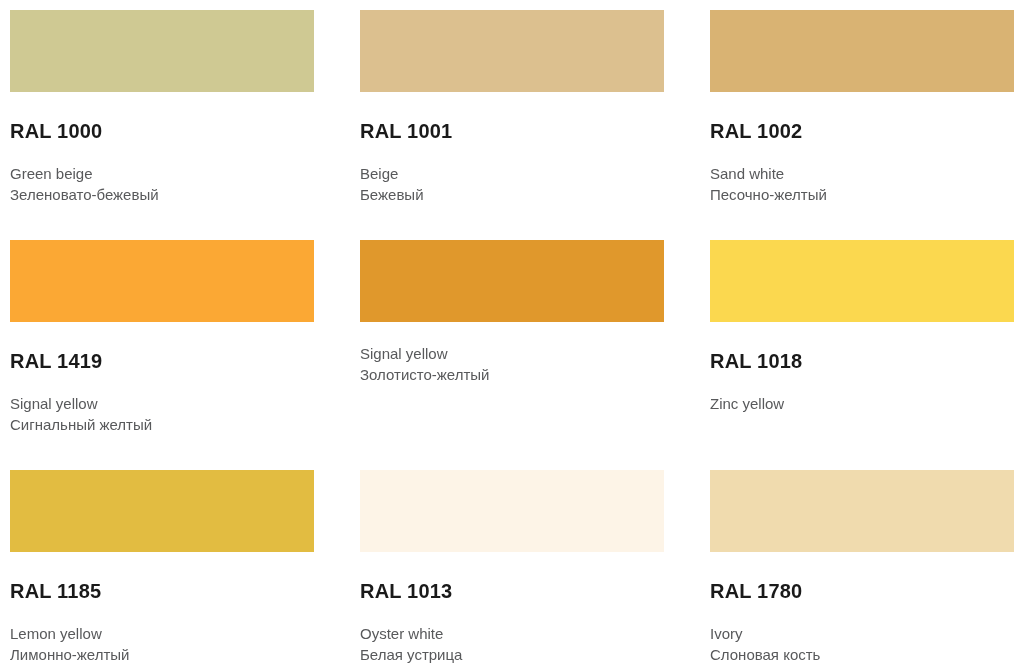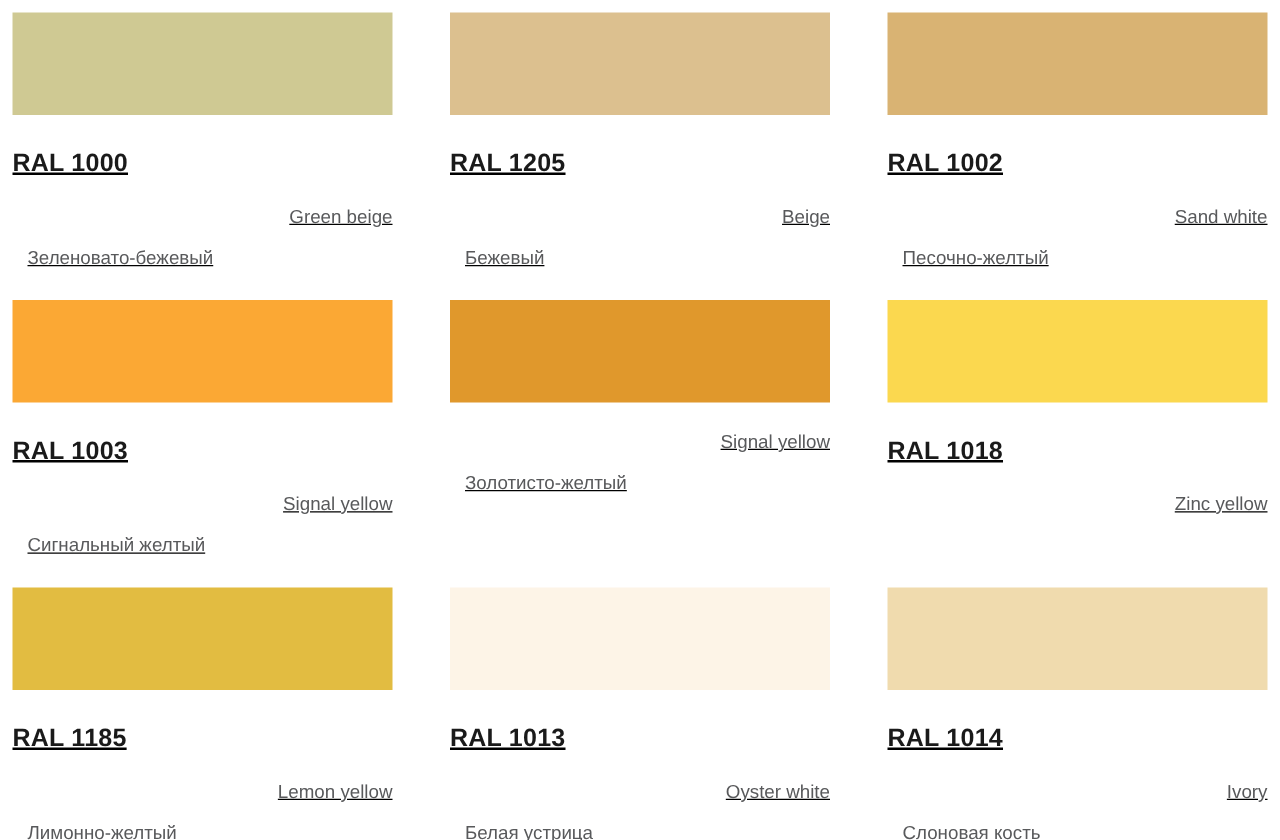--- a/index.html
+++ b/index.html
@@ -24,21 +24,20 @@
     grid-template-columns: repeat(3, 304px);
     grid-template-rows: repeat(3, 230px);
     column-gap: 46px;
     row-gap: 0px;
   }
   .swatch-card {
     position: relative;
     width: 304px;
     height: 268px;
     box-sizing: border-box;
-    text-decoration: underline;
   }
   .swatch {
     width: 304px;
     height: 82px;
     display: block;
   }
   .card-body {
     padding-top: 0px;
   }
   .ral-code {
@@ -51,27 +50,26 @@
     line-height: 22px;
     white-space: nowrap;
   }
   .name-en {
     font-size: 15px;
     color: #58595b;
     line-height: 21px;
     margin: 0;
     padding-top: 21px;
     white-space: nowrap;
-    text-align: right;
   }
   .name-ru {
     font-size: 15px;
     color: #58595b;
     line-height: 21px;
-    margin: 12px;
+    margin: 0;
     padding-top: 0px;
     white-space: nowrap;
   }
 </style>
 </head>
 <body style="background-color: rgb(255, 255, 255);">
 
 <div class="chart">
 
   <div class="swatch-card">
@@ -79,39 +77,39 @@
     <div class="card-body">
       <div class="ral-code">RAL 1000</div>
       <div class="name-en">Green beige</div>
       <div class="name-ru">Зеленовато-бежевый</div>
     </div>
   </div>
 
   <div class="swatch-card">
     <div class="swatch" style="background-color: rgb(220, 192, 143);"></div>
     <div class="card-body">
-      <div class="ral-code">RAL 1205</div>
+      <div class="ral-code">RAL 1001</div>
       <div class="name-en">Beige</div>
       <div class="name-ru">Бежевый</div>
     </div>
   </div>
 
   <div class="swatch-card">
     <div class="swatch" style="background-color: rgb(217, 179, 115);"></div>
     <div class="card-body">
       <div class="ral-code">RAL 1002</div>
       <div class="name-en">Sand white</div>
       <div class="name-ru">Песочно-желтый</div>
     </div>
   </div>
 
   <div class="swatch-card">
     <div class="swatch" style="background-color: rgb(251, 168, 52);"></div>
     <div class="card-body">
-      <div class="ral-code">RAL 1003</div>
+      <div class="ral-code">RAL 1419</div>
       <div class="name-en">Signal yellow</div>
       <div class="name-ru">Сигнальный желтый</div>
     </div>
   </div>
 
   <div class="swatch-card">
     <div class="swatch" style="background-color: rgb(224, 152, 44);"></div>
     <div class="card-body">
       <div class="name-en">Signal yellow</div>
       <div class="name-ru">Золотисто-желтый</div>
@@ -140,19 +138,19 @@
     <div class="card-body">
       <div class="ral-code">RAL 1013</div>
       <div class="name-en">Oyster white</div>
       <div class="name-ru">Белая устрица</div>
     </div>
   </div>
 
   <div class="swatch-card">
     <div class="swatch" style="background-color: rgb(240, 219, 174);"></div>
     <div class="card-body">
-      <div class="ral-code">RAL 1014</div>
+      <div class="ral-code">RAL 1780</div>
       <div class="name-en">Ivory</div>
       <div class="name-ru">Слоновая кость</div>
     </div>
   </div>
 
 </div>
 
 </body></html>

